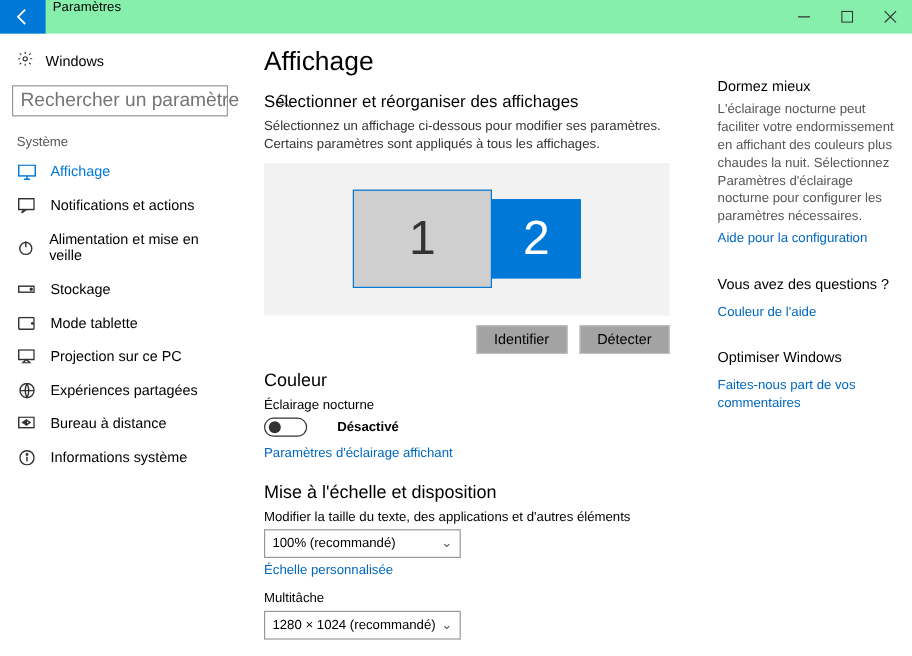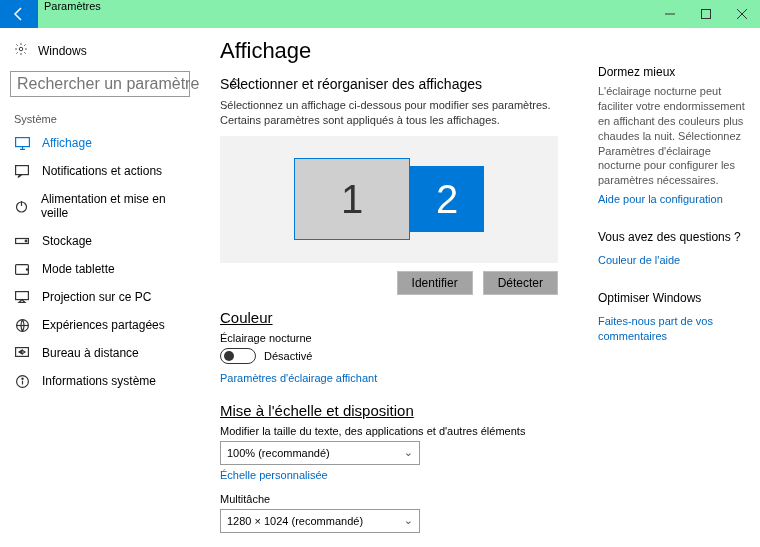--- a/index.html
+++ b/index.html
@@ -27,27 +27,27 @@
   .main { flex: 1; padding: 10px 10px 0 20px; overflow: hidden; position: relative; }
   .main h1 { font-weight: 300; font-size: 22px; margin-bottom: 12px; }
   .subhead { font-size: 14px; font-weight: 400; margin: 8px 0 6px 0; }
   .desc { font-size: 11px; color: #333; margin-bottom: 8px; line-height: 1.35; max-width: 340px; }
   .monitor-area { background: #f2f2f2; height: 127px; width: 338px; display:flex; align-items:center; justify-content:center; gap:0; }
   .monitor { border: 1px solid #0078d7; display:flex; align-items:center; justify-content:center; font-size: 40px; font-weight: 300; }
   .mon1 { width: 116px; height: 82px; background: #cfcfcf; color:#333; }
   .mon2 { width: 74px; height: 66px; background: #0078d7; color:#fff; }
   .btn-row { width:338px; display:flex; justify-content:flex-end; gap:10px; margin-top:8px; }
   .btn { background:#a3a3a3; border:1px solid #bdbdbd; font-size:12px; padding:4px 14px; }
-  .section-head { font-size: 15px; font-weight: 400; margin: 14px 0 6px 0; text-decoration: underline; }
+  .section-head { font-size: 15px; font-weight: 400; margin: 14px 0 6px 0; }
   .small-label { font-size: 11px; margin: 6px 0 4px 0; }
-  .toggle-row { display:flex; align-items:center; gap:8px; font-size:11px; margin:2px 0 4px 0;}
+  .toggle-row { display:flex; align-items:center; gap:25px; font-size:11px; margin:2px 0 4px 0;font-weight:bold;}
   .toggle { width: 36px; height: 16px; border: 1px solid #333; border-radius: 8px; position:relative; }
   .toggle .knob { width: 10px; height:10px; background:#333; border-radius:50%; position:absolute; top:2px; left:3px; }
   .link { color:#0067c0; font-size:11px; margin:4px 0; display:inline-block; }
-  .dd { border:1px solid #999; height:24px; width:200px; display:flex; align-items:center; padding:0 6px; font-size:11px; justify-content:space-between; }
+  .dd { border:1px solid #999; height:24px; width:164px; display:flex; align-items:center; padding:0 6px; font-size:11px; justify-content:space-between; }
   .dd .chev { color:#555; }
   
   .rightpane { width: 174px; padding: 36px 12px 16px 12px; font-size: 11px; color: #555; line-height:1.35; }
   .rightpane .rp-head { color:#000; font-size:12px; margin-bottom:4px; }
   .rightpane .rp-block { margin-bottom: 18px; }
   .rightpane .link { margin-top:4px; }
 </style>
 </head>
 <body>
 

